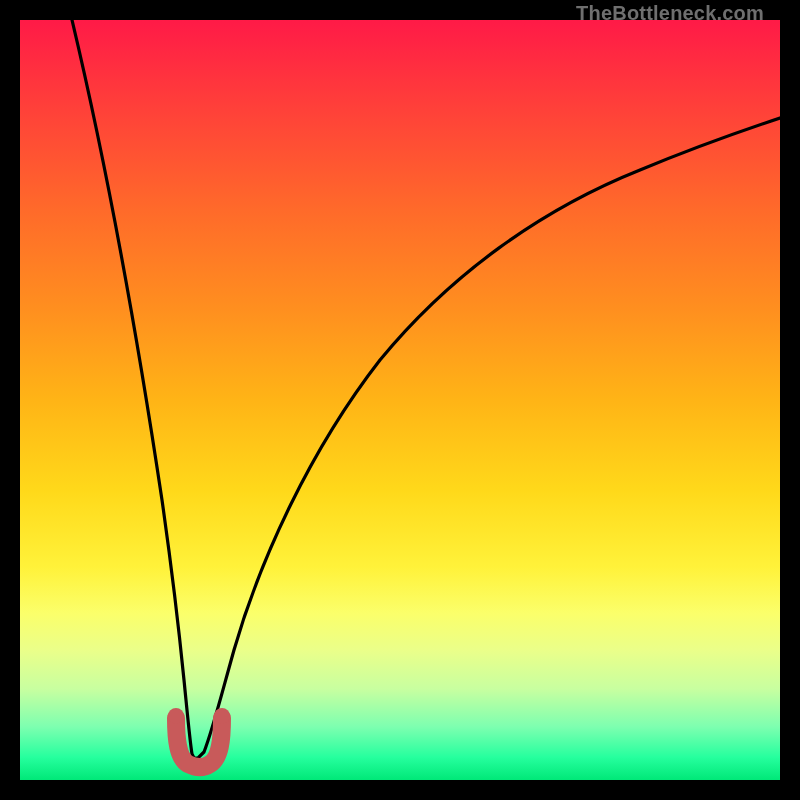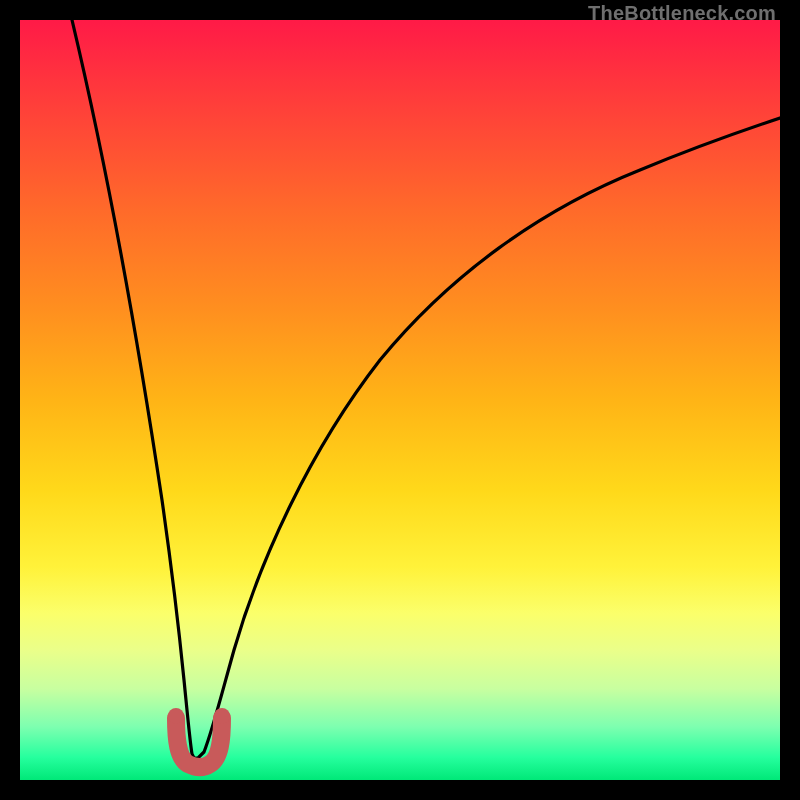--- a/index.html
+++ b/index.html
@@ -38,21 +38,21 @@
       #eaff8a 83%,
       #c8ffa0 88%,
       #7dffb0 93%,
       #26ff9e 97%,
       #00e878 100%
     );
   }
   .watermark {
     position: absolute;
     top: -18px;
-    right: 4px;
+    right: 16px;
     color: #6f6f6f;
     font-size: 20px;
     font-weight: 600;
     letter-spacing: 0.2px;
     pointer-events: none;
   }
   svg.curve {
     position: absolute;
     left: 0;
     top: 0;

